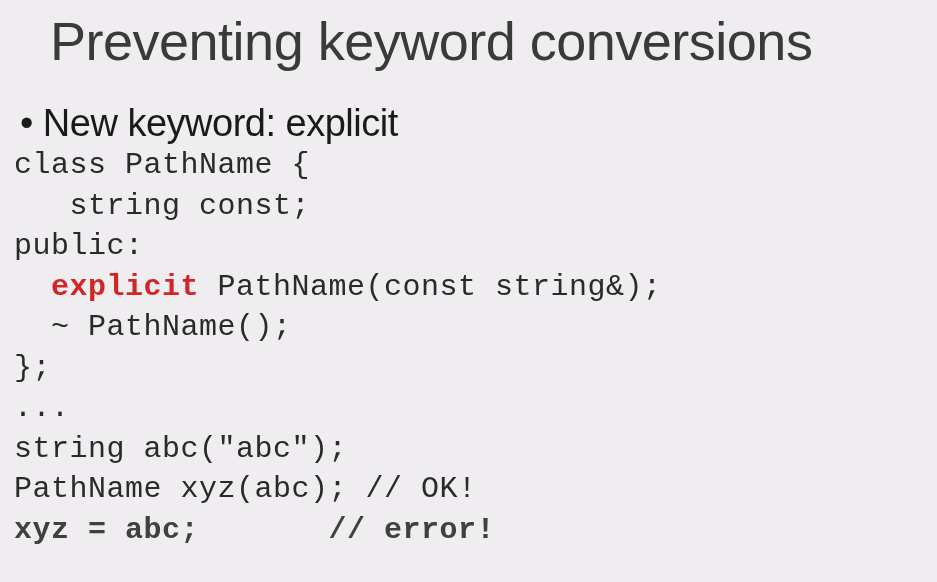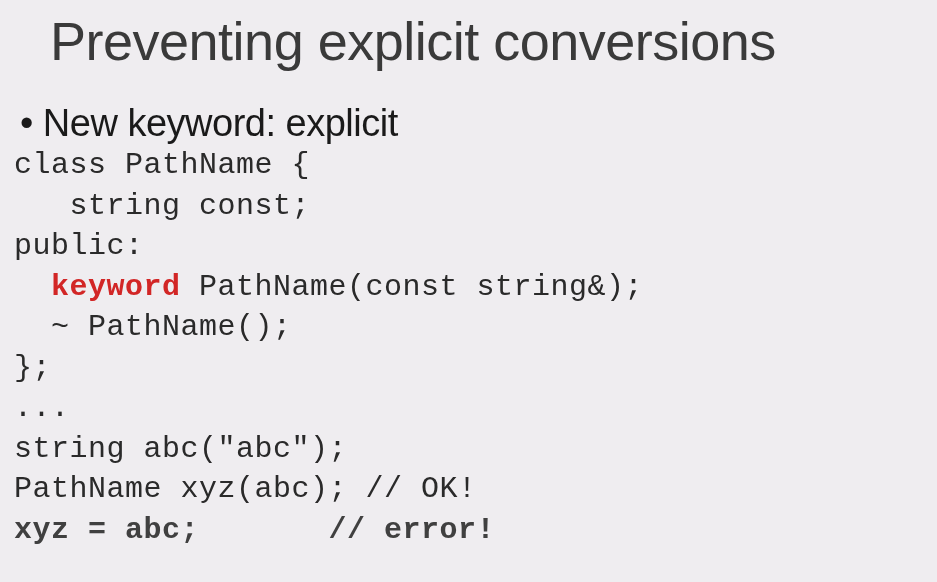--- a/index.html
+++ b/index.html
@@ -50,25 +50,25 @@
     }
     .err-line {
       color: #404040;
       font-weight: bold;
     }
   </style>
 </head>
 <body>
 
 <div class="slide">
-  <div class="title">Preventing explicit conversions</div>
+  <div class="title">Preventing keyword conversions</div>
   <div class="bullet-line">• New keyword: explicit</div>
   <div class="code-block"><span>class PathName {</span>
 <span>   string const;</span>
 <span>public:</span>
-<span>  </span><span class="kw-explicit">keyword</span><span> PathName(const string&amp;);</span>
+<span>  </span><span class="kw-explicit">explicit</span><span> PathName(const string&amp;);</span>
 <span>  ~ PathName();</span>
 <span>};</span>
 <span>...</span>
 <span>string abc("abc");</span>
 <span>PathName xyz(abc); // OK!</span>
 <span class="err-line">xyz = abc;       // error!</span></div>
 </div>
 
 </body></html>

